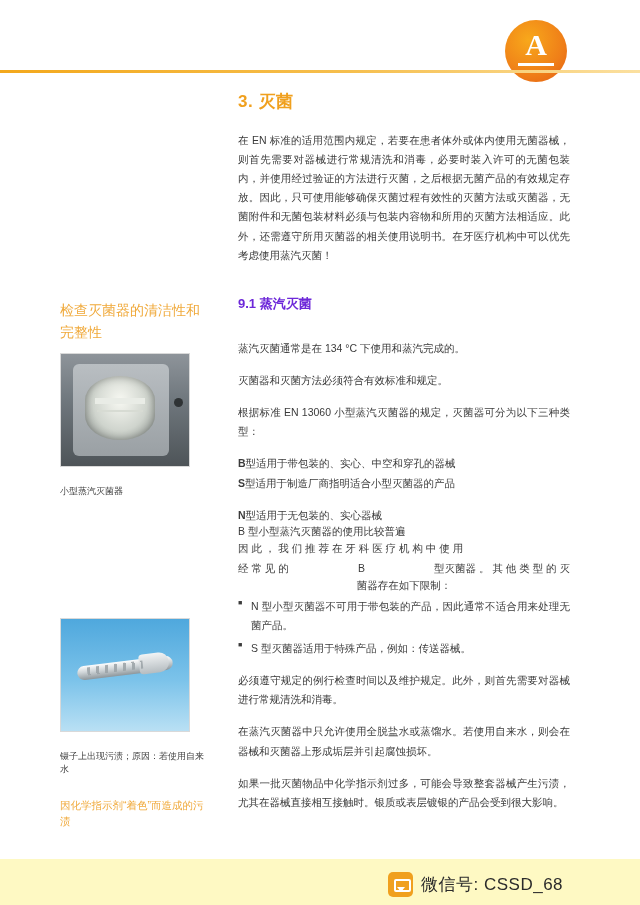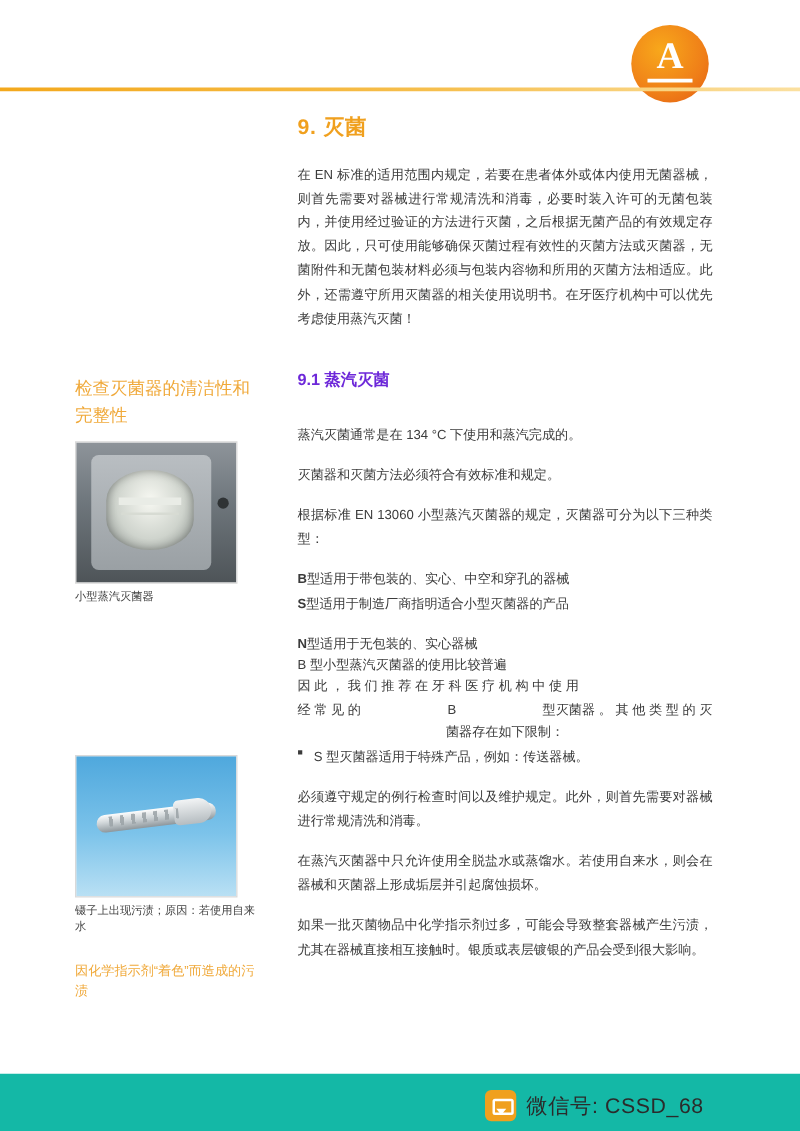--- a/index.html
+++ b/index.html
@@ -121,21 +121,21 @@
   .ac-knob {
     position: absolute;
     right: 6px; top: 44px;
     width: 9px; height: 9px;
     border-radius: 50%;
     background: #2f3335;
   }
   .photo-caption {
     font-size: 9px;
     color: #444444;
-    margin-top: 4px;
+    margin-top: 18px;
     line-height: 1.4;
   }
   
   .photo-instrument {
     margin-top: 120px;
     background: linear-gradient(to bottom, #4fa8dd 0%, #7cc3ea 55%, #b9e0f4 100%);
   }
   .inst-body {
     position: absolute;
     left: 16px; top: 42px;
@@ -258,21 +258,21 @@
     font-size: 8.5px;
     color: #8a8a8a;
   }
   
   .wm-bar {
     position: absolute;
     left: 0;
     bottom: 0;
     width: 640px;
     height: 46px;
-    background: #14b8a6;
+    background: #fef9c3;
   }
   .wm-inner {
     position: absolute;
     left: 388px;
     bottom: 8px;
     display: flex;
     align-items: center;
   }
   .wm-logo {
     width: 25px; height: 25px;
@@ -334,21 +334,21 @@
       <div class="inst-body"></div>
       <div class="inst-head"></div>
       <div class="inst-dots"></div>
     </div>
     <div class="photo-caption">镊子上出现污渍；原因：若使用自来水</div>
 
     <div class="side-caption-heading2">因化学指示剂“着色”而造成的污渍</div>
   </div>
 
   <div class="main-col">
-    <h1 class="section-title">9. 灭菌</h1>
+    <h1 class="section-title">3. 灭菌</h1>
 
     <p class="body lead">在 EN 标准的适用范围内规定，若要在患者体外或体内使用无菌器械，则首先需要对器械进行常规清洗和消毒，必要时装入许可的无菌包装内，并使用经过验证的方法进行灭菌，之后根据无菌产品的有效规定存放。因此，只可使用能够确保灭菌过程有效性的灭菌方法或灭菌器，无菌附件和无菌包装材料必须与包装内容物和所用的灭菌方法相适应。此外，还需遵守所用灭菌器的相关使用说明书。在牙医疗机构中可以优先考虑使用蒸汽灭菌！</p>
 
     <h2 class="sub-title">9.1 蒸汽灭菌</h2>
 
     <p class="body">蒸汽灭菌通常是在 134 °C 下使用和蒸汽完成的。</p>
     <p class="body">灭菌器和灭菌方法必须符合有效标准和规定。</p>
     <p class="body">根据标准 EN 13060 小型蒸汽灭菌器的规定，灭菌器可分为以下三种类型：</p>
 
     <p class="type-line">
@@ -364,20 +364,21 @@
     <p class="hint-label">B 型小型蒸汽灭菌器的使用比较普遍</p>
     <p class="hint-label">因 此 ， 我 们 推 荐 在 牙 科 医 疗 机 构 中 使 用</p>
     <div class="spread">
       <span>经 常 见 的</span>
       <span>B</span>
       <span>型灭菌器 。 其 他 类 型 的 灭</span>
     </div>
     <p class="hint-label" style="margin-bottom:4px;text-align:center;">菌器存在如下限制：</p>
 
     <ul class="bullets">
+      <li>N 型小型灭菌器不可用于带包装的产品，因此通常不适合用来处理无菌产品。</li>
       <li>S 型灭菌器适用于特殊产品，例如：传送器械。</li>
     </ul>
 
     <p class="body">必须遵守规定的例行检查时间以及维护规定。此外，则首先需要对器械进行常规清洗和消毒。</p>
     <p class="body">在蒸汽灭菌器中只允许使用全脱盐水或蒸馏水。若使用自来水，则会在器械和灭菌器上形成垢层并引起腐蚀损坏。</p>
     <p class="body">如果一批灭菌物品中化学指示剂过多，可能会导致整套器械产生污渍，尤其在器械直接相互接触时。银质或表层镀银的产品会受到很大影响。</p>
   </div>
 
   <div class="footer-rule"></div>
   <div class="footer-text">牙科医疗机构器械清洗消毒正确处理，2011 年第 4 版，www.a-k-i.org</div>

